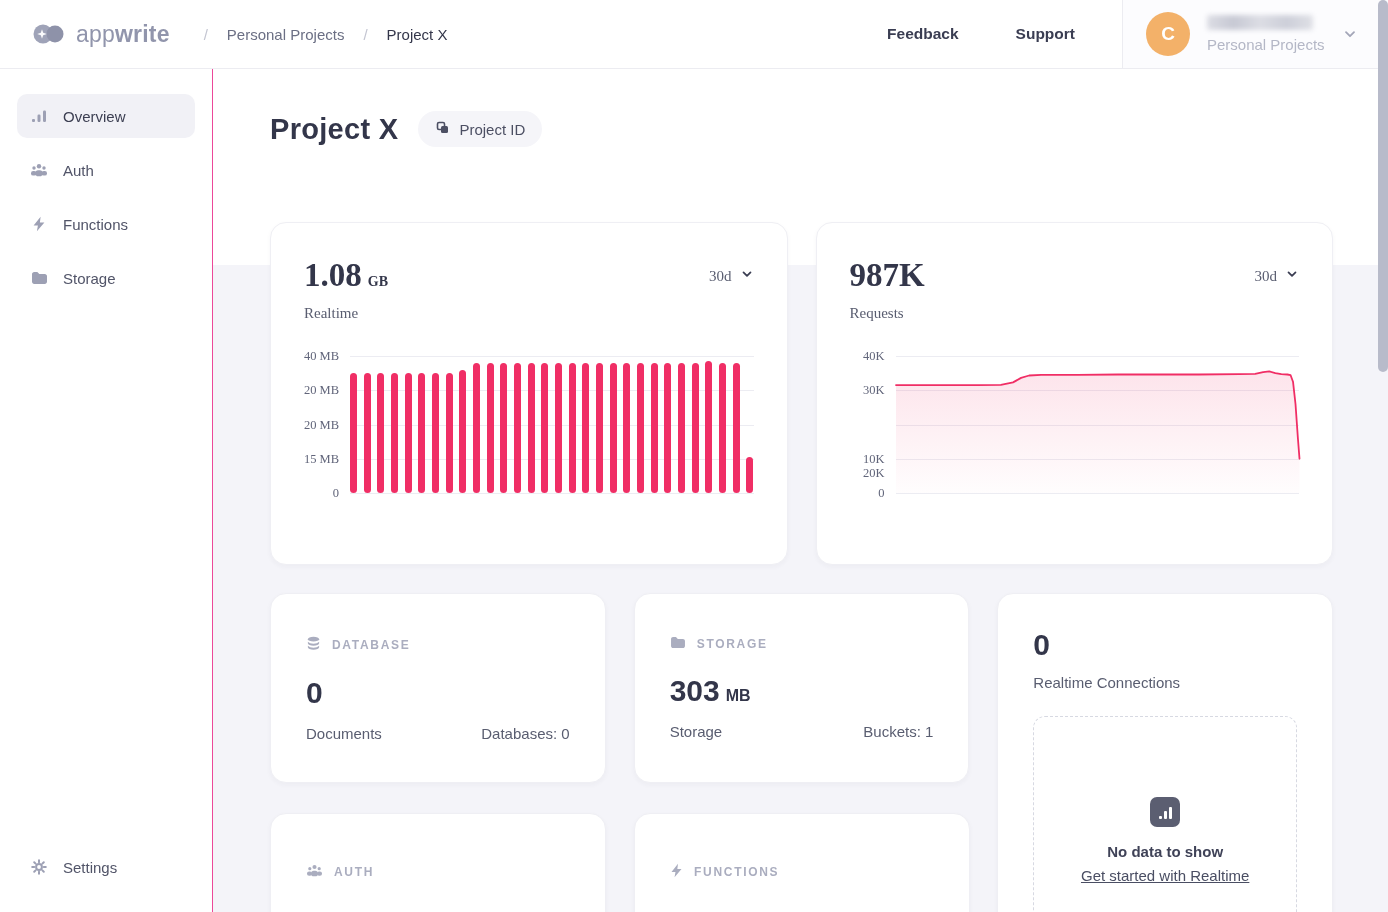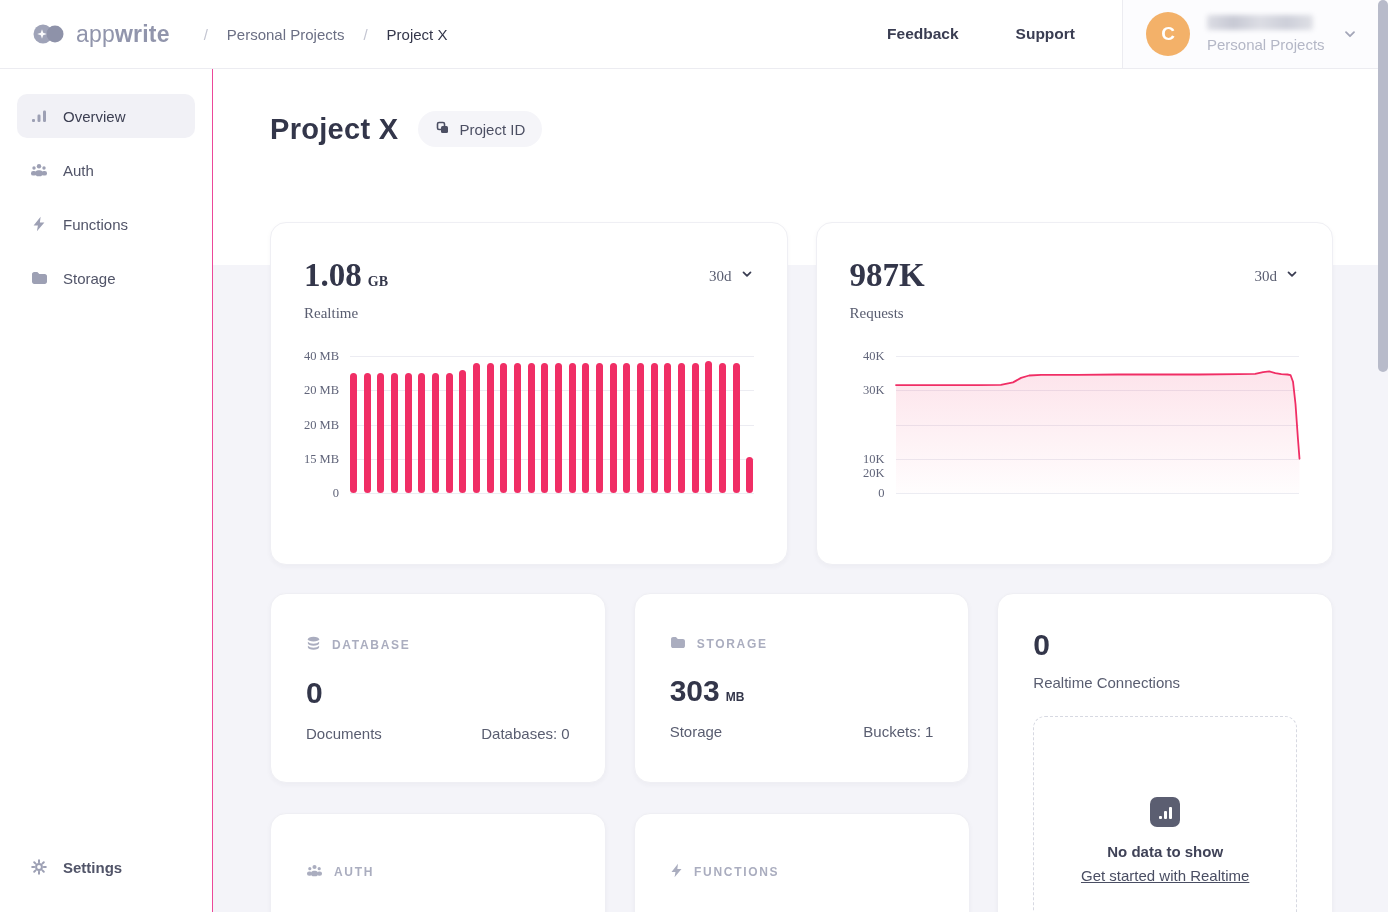--- a/index.html
+++ b/index.html
@@ -26,21 +26,21 @@
     filter:blur(2.5px); }
   .org { font-size:15px; color:#b4b7c6; }
   .user-chevron { margin-left:auto; margin-right:30px; display:flex; }
 
   
   .shell { display:flex; height:843px; }
   .sidebar { width:213px; flex-shrink:0; background:#fff; border-right:1px solid #ec4899; padding-top:25px; position:relative; }
   .side-item { display:flex; align-items:center; gap:15px; height:44px; margin:0 17px 10px; padding:0 13px; border-radius:10px; font-size:15px; color:#515468; cursor:pointer; }
   .side-item.active { background:#f1f1f6; color:#3c3f52; }
   .side-item .sicon { width:18px; display:flex; justify-content:center; }
-  .side-settings { position:absolute; bottom:23px; left:17px; right:24px; margin:0;font-weight:bold; }
+  .side-settings { position:absolute; bottom:23px; left:17px; right:24px; margin:0; }
 
   .main { flex:1; overflow:hidden; padding:0 55px 0 57px;
     background:linear-gradient(to bottom,#ffffff 0,#ffffff 196px,#f4f4f9 196px); }
 
   .page-head { display:flex; align-items:center; gap:20px; padding-top:42px; }
   .page-title { font-size:29px; font-weight:700; color:#33364a; letter-spacing:.3px; }
   .pill { display:inline-flex; align-items:center; gap:9px; height:36px; padding:0 17px; border-radius:18px; background:#f5f5f9; border:none; font-family:inherit; font-size:15px; color:#4c4f63; cursor:pointer; }
 
   
   .card { background:#fff; border:1px solid #efeff4; border-radius:16px; box-shadow:0 2px 5px rgba(55,59,77,.04); }
@@ -59,21 +59,21 @@
   .plot { flex:1; position:relative; height:137px; }
   .gridline { position:absolute; left:0; right:0; height:1px; background:#ececf2; }
   .bars { position:absolute; inset:0; display:flex; justify-content:space-between; align-items:flex-end; }
   .bar { width:7px; border-radius:4px; background:#f02e65; }
   .plot svg { position:absolute; inset:0; width:100%; height:100%; overflow:visible; }
 
   .stats-row { display:flex; gap:28px; margin-top:28px; height:190px; align-items:flex-start; }
   .stat-card { width:336px; height:190px; padding:42px 35px 0; }
   .stat-head { display:flex; align-items:center; gap:11px; font-size:12px; font-weight:700; letter-spacing:1.7px; color:#aaadbf; }
   .stat-value { font-size:30px; font-weight:700; color:#33364a; margin-top:24px; line-height:1; }
-  .stat-unit { font-size:12px; font-weight:700; margin-left:6px; }
+  .stat-unit { font-size:16px; font-weight:700; margin-left:6px; }
   .stat-foot { display:flex; justify-content:space-between; font-size:15px; color:#595d70; margin-top:17px; }
 
   .realtime-card { width:336px; height:390px; padding:36px 35px; }
   .rt-value { font-size:30px; font-weight:700; color:#33364a; line-height:1; }
   .rt-label { font-size:15px; color:#595d70; margin-top:14px; }
   .empty-box { margin-top:25px; border:1px dashed #d7d9e2; border-radius:12px; height:232px; display:flex; flex-direction:column; align-items:center; padding-top:80px; }
   .nodata-icon { width:30px; height:30px; border-radius:7px; background:#5b5e71; display:flex; align-items:flex-end; justify-content:center; gap:2px; padding-bottom:8px; }
   .nodata-icon i { display:block; background:#fff; border-radius:1px; }
   .nd-dot { width:3px; height:3px; }
   .nd-b1 { width:3px; height:8px; }

